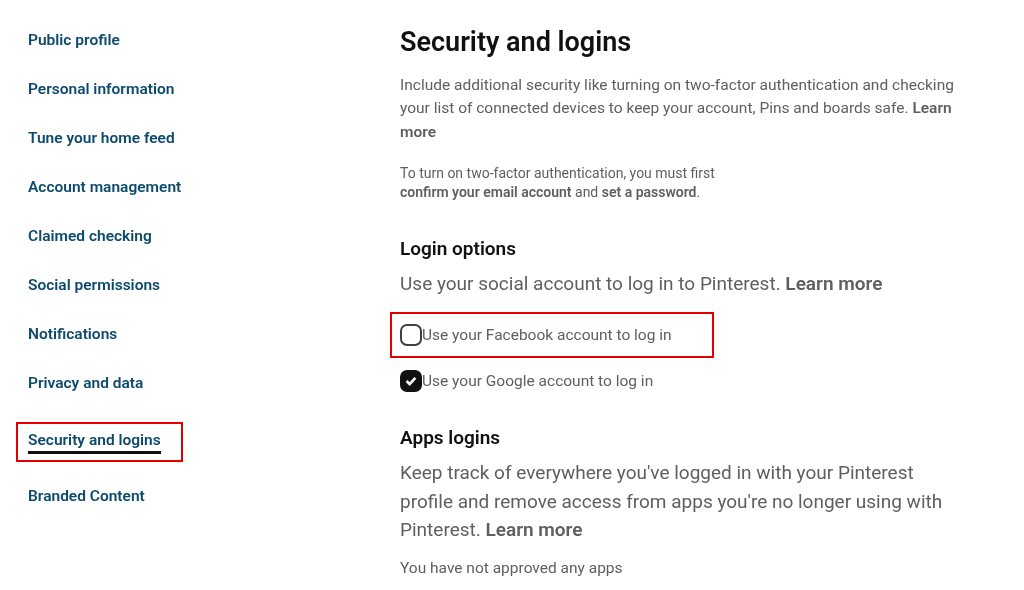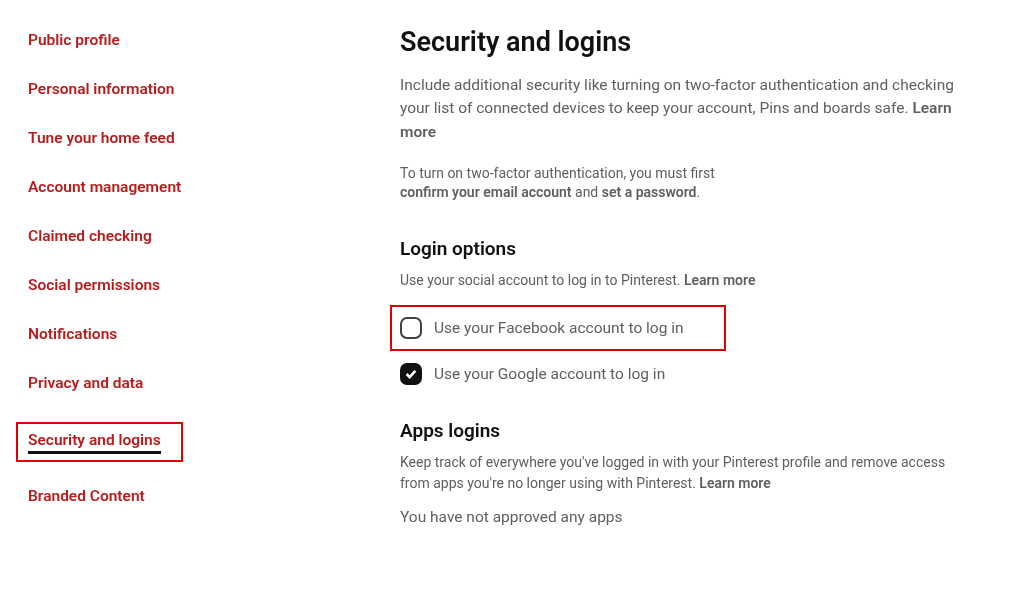--- a/index.html
+++ b/index.html
@@ -15,21 +15,21 @@
       width: 1024px;
       height: 590px;
     }
     .sidebar {
       width: 250px;
       padding: 30px 20px 30px 28px;
     }
     .sidebar-item {
       font-size: 15.5px;
       font-weight: 600;
-      color: #b91c1c;
+      color: #0c4a6e;
       margin-bottom: 30px;
       cursor: pointer;
       display: inline-block;
     }
     .sidebar-item.active {
       border-bottom: 3px solid #111111;
       padding-bottom: 2px;
     }
     .highlight-box-1 {
       border: 2px solid #e20000;
@@ -71,29 +71,29 @@
     .note-text .bold {
       font-weight: 600;
     }
     .section-title {
       font-size: 19px;
       font-weight: 600;
       color: #111111;
       margin-bottom: 10px;
     }
     .section-desc {
-      font-size: 14px;
+      font-size: 19px;
       color: #5f5f5f;
       line-height: 1.5;
       margin-bottom: 14px;
     }
     .checkbox-row {
       display: flex;
       align-items: center;
-      gap: 12px;
+      gap: 0;
     }
     .checkbox {
       width: 22px;
       height: 22px;
       border: 2px solid #404040;
       border-radius: 7px;
       background: #ffffff;
       display: flex;
       align-items: center;
       justify-content: center;

